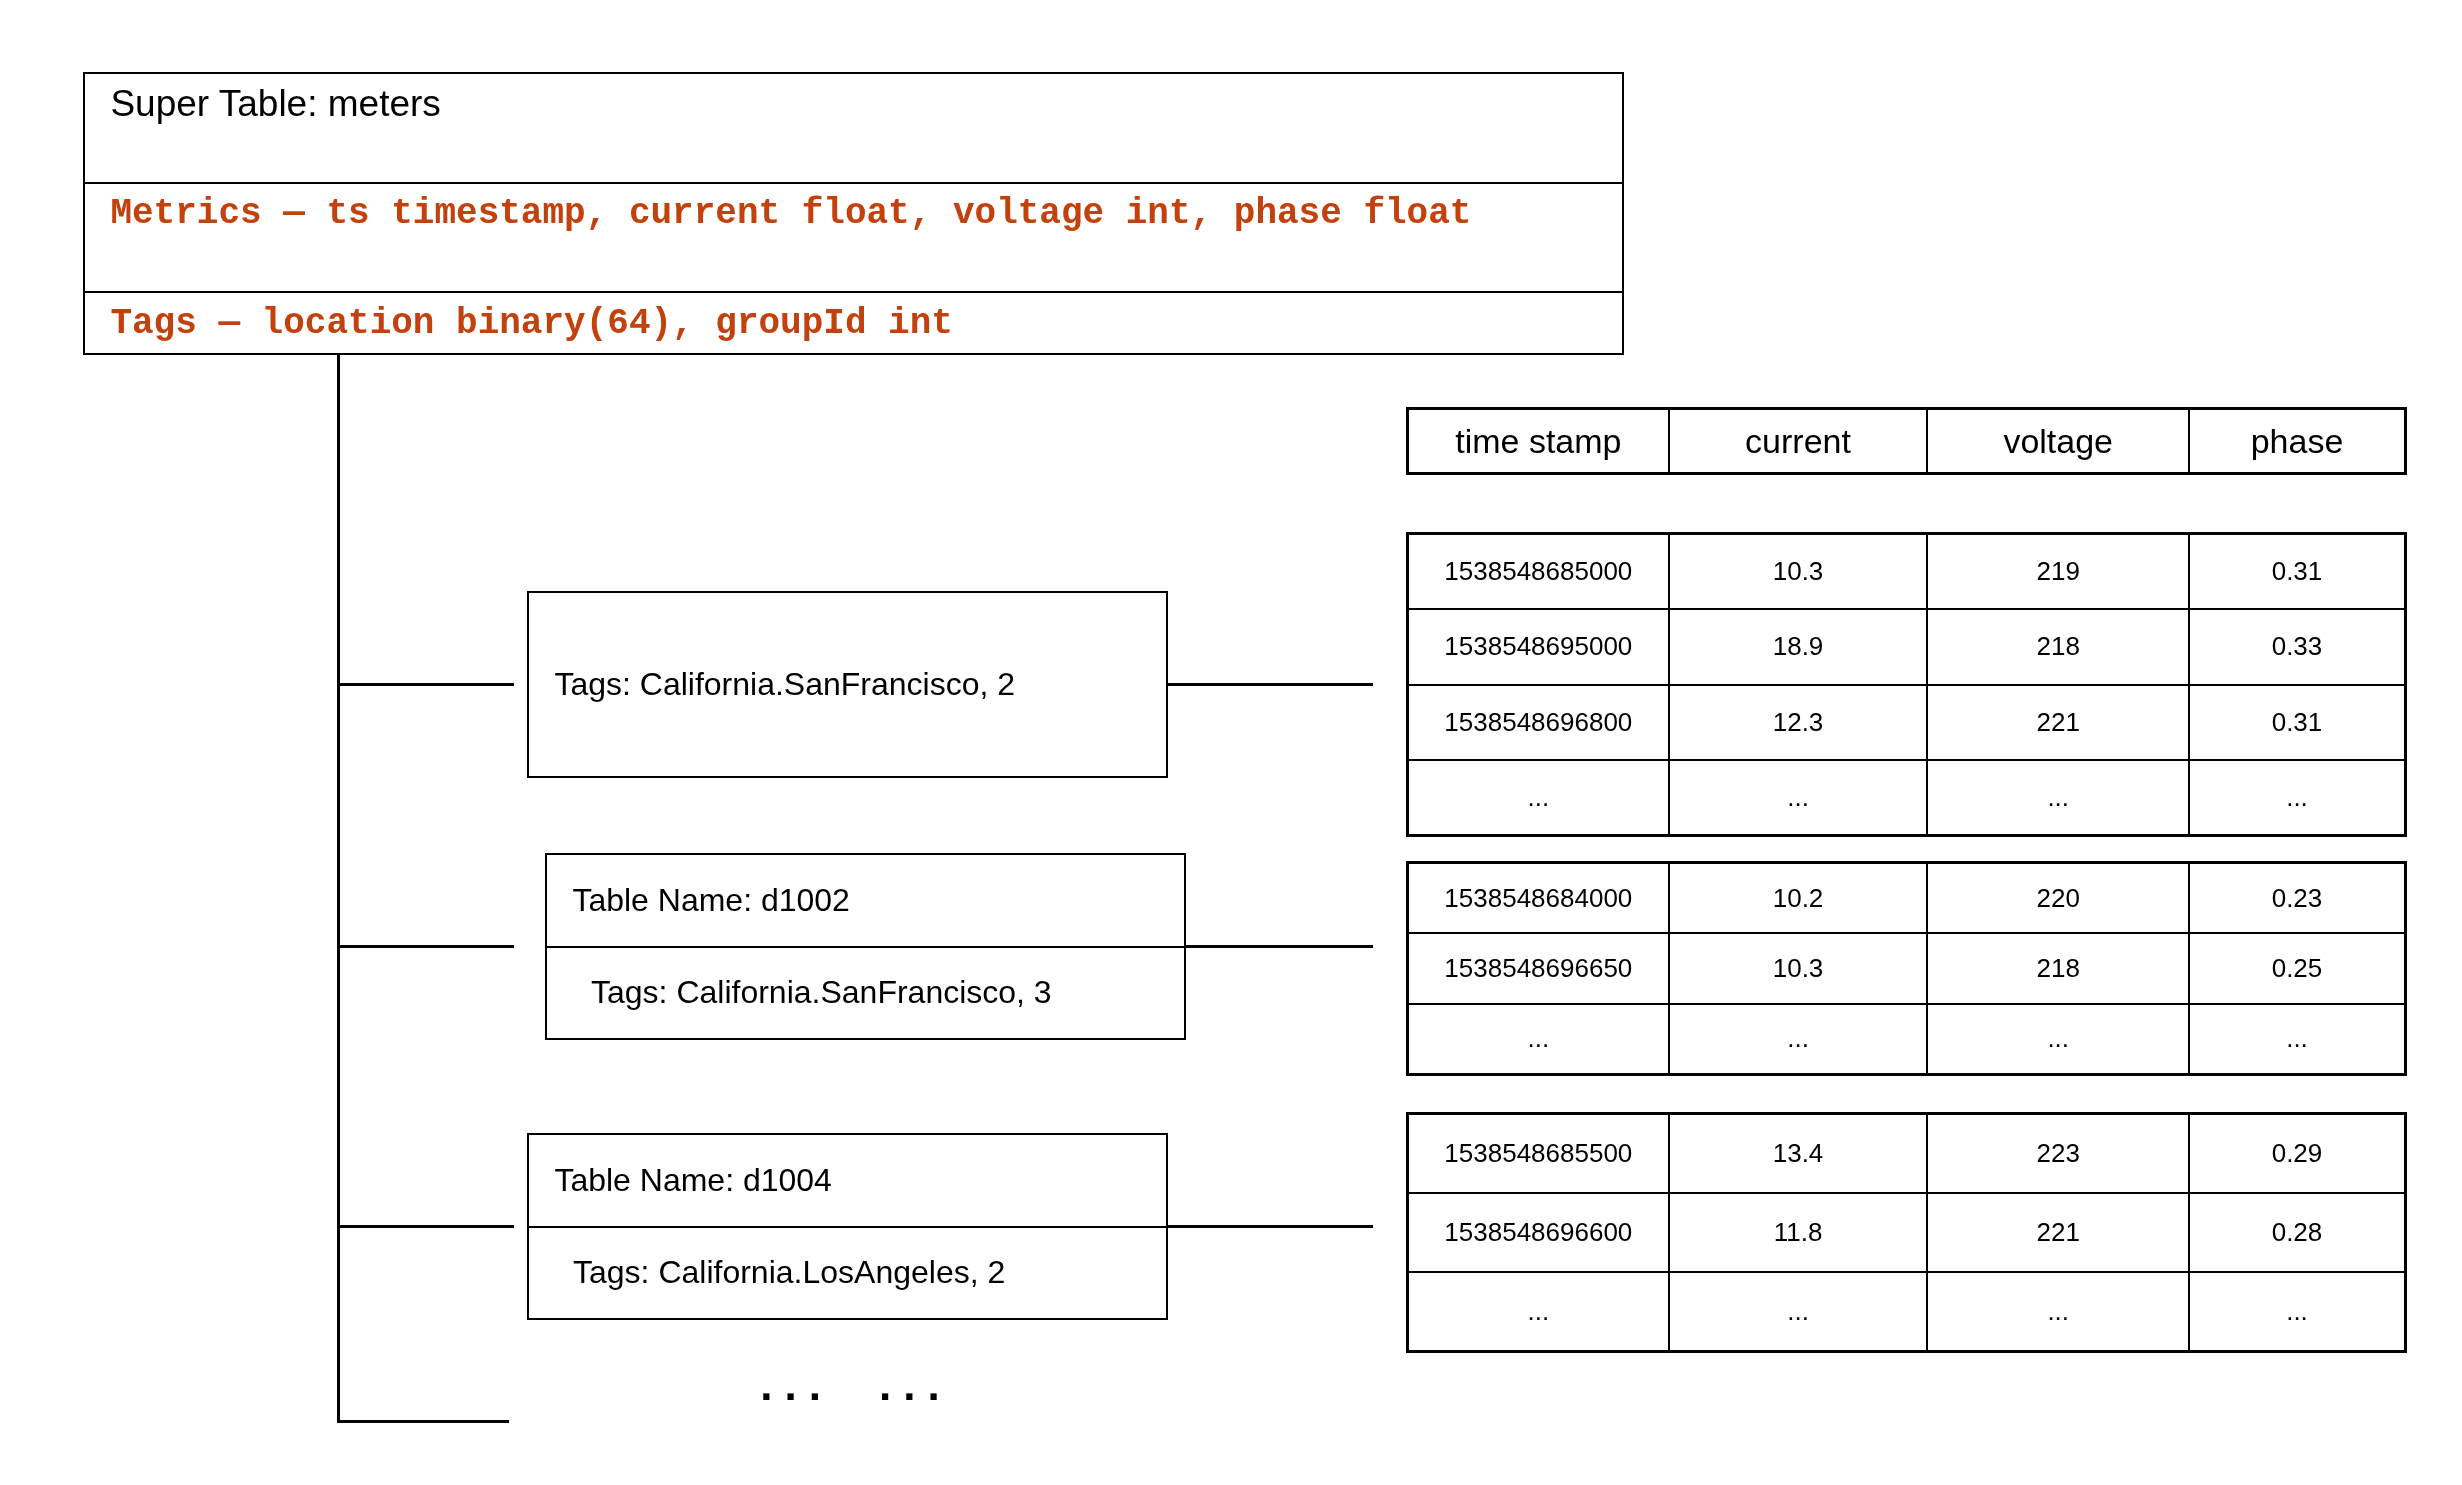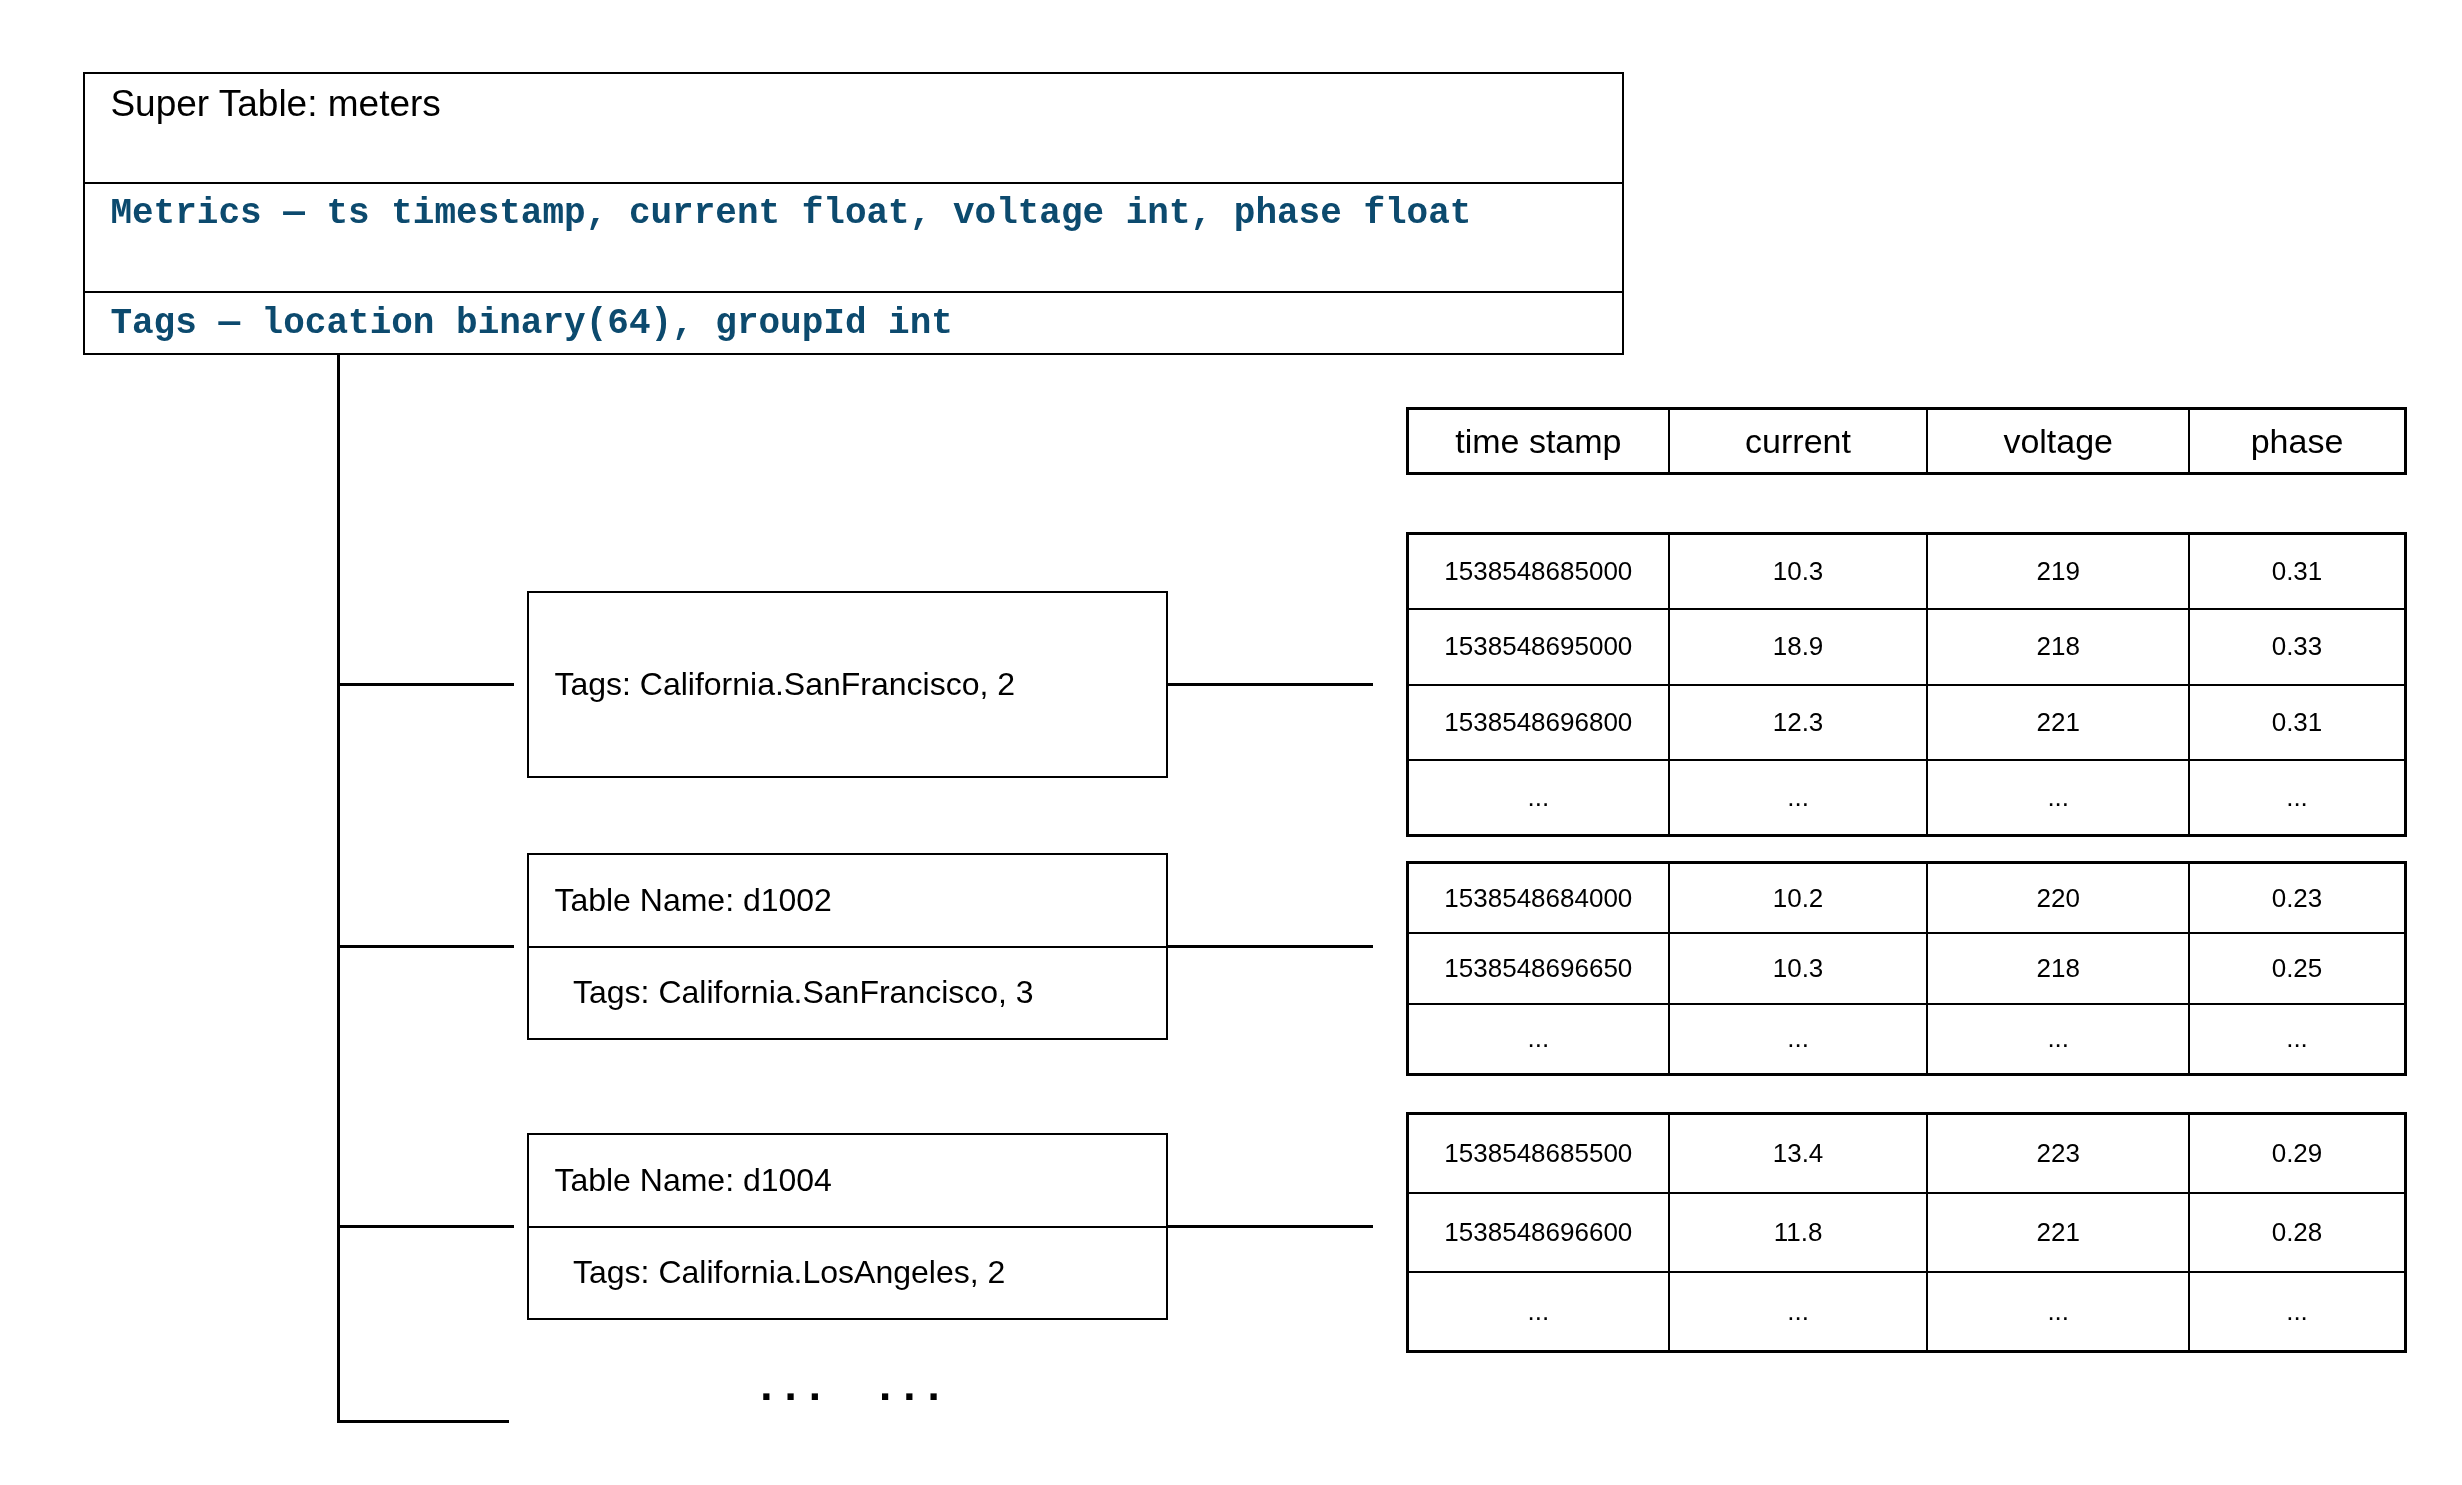--- a/index.html
+++ b/index.html
@@ -33,21 +33,21 @@
     align-items: center;
     padding-left: 25.4px;
     box-sizing: border-box;
   }
   .super-box .row + .row { border-top: 2.5px solid #000; }
   .super-title { font-size: 37px; color: #000; }
   .mono-row {
     font-family: "Liberation Mono", monospace;
     font-weight: bold;
     font-size: 36px;
-    color: #0c4a6e;
+    color: #c2410c;
     letter-spacing: 0px;
     white-space: nowrap;
     margin-top: 48px;
   }
 
   
   .line { position: absolute; background: #000; }
 
   
   .name-box {
@@ -141,21 +141,21 @@
   <div class="line" style="left:339px; top:945px; width:175px; height:2.5px;"></div>
   <div class="line" style="left:339px; top:1225px; width:175px; height:2.5px;"></div>
   <div class="line" style="left:339px; top:1420px; width:170px; height:2.5px;"></div>
   <div class="line" style="left:1168px; top:683px; width:205px; height:2.5px;"></div>
   <div class="line" style="left:1168px; top:945px; width:205px; height:2.5px;"></div>
   <div class="line" style="left:1168px; top:1225px; width:205px; height:2.5px;"></div>
 
   <div class="name-box" style="top:591px;">
     <div class="nrow">Tags: California.SanFrancisco, 2</div>
   </div>
-  <div class="name-box" style="top:853px;">
+  <div class="name-box" style="top:853px;margin-left:18px;">
     <div class="nrow">Table Name: d1002</div>
     <div class="nrow">Tags: California.SanFrancisco, 3</div>
   </div>
   <div class="name-box" style="top:1133px;">
     <div class="nrow">Table Name: d1004</div>
     <div class="nrow">Tags: California.LosAngeles, 2</div>
   </div>
 
   <div class="dtable header-table">
     <div class="trow">

